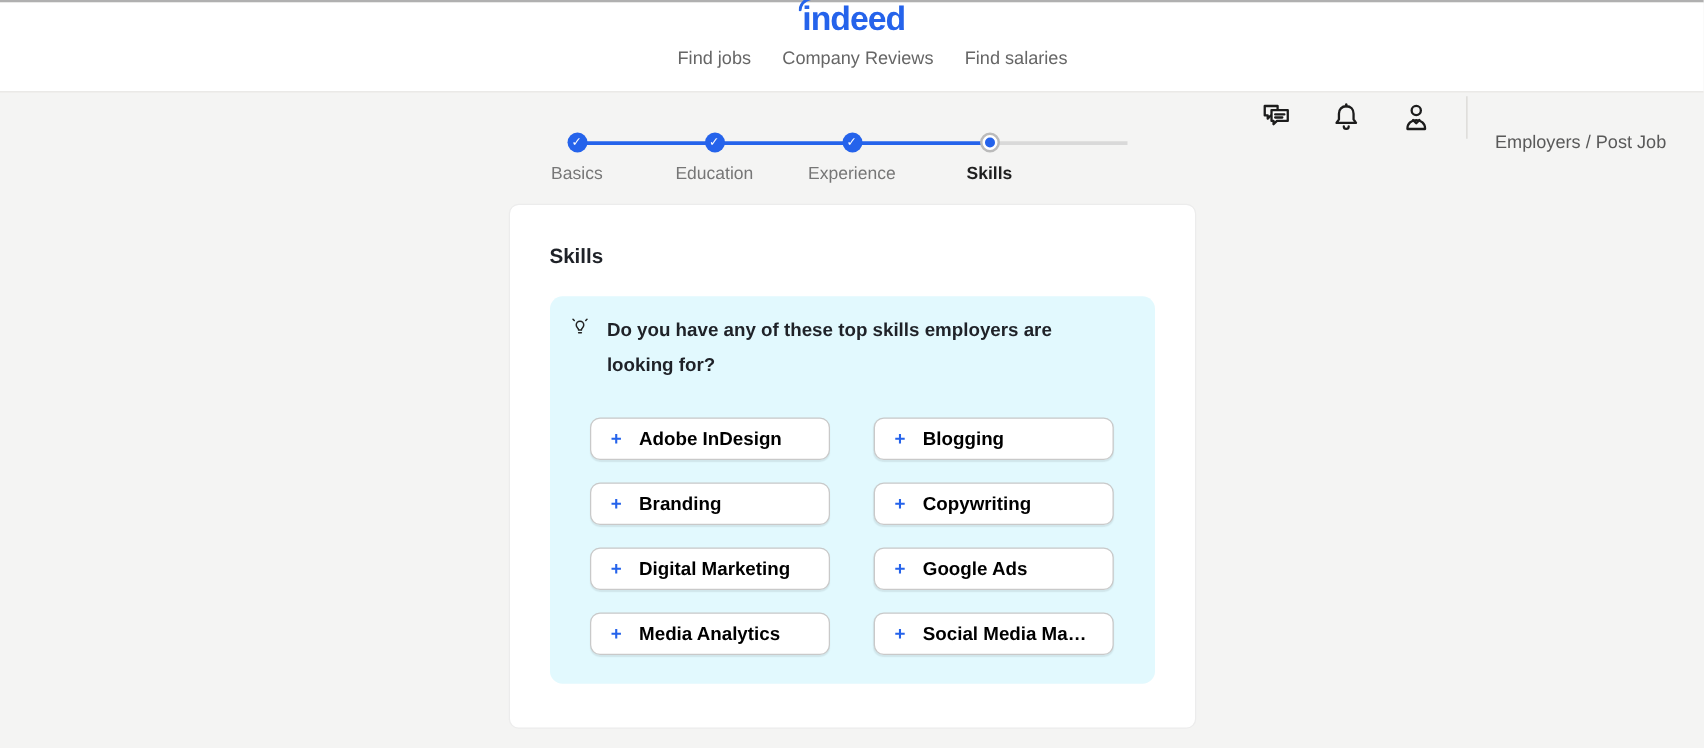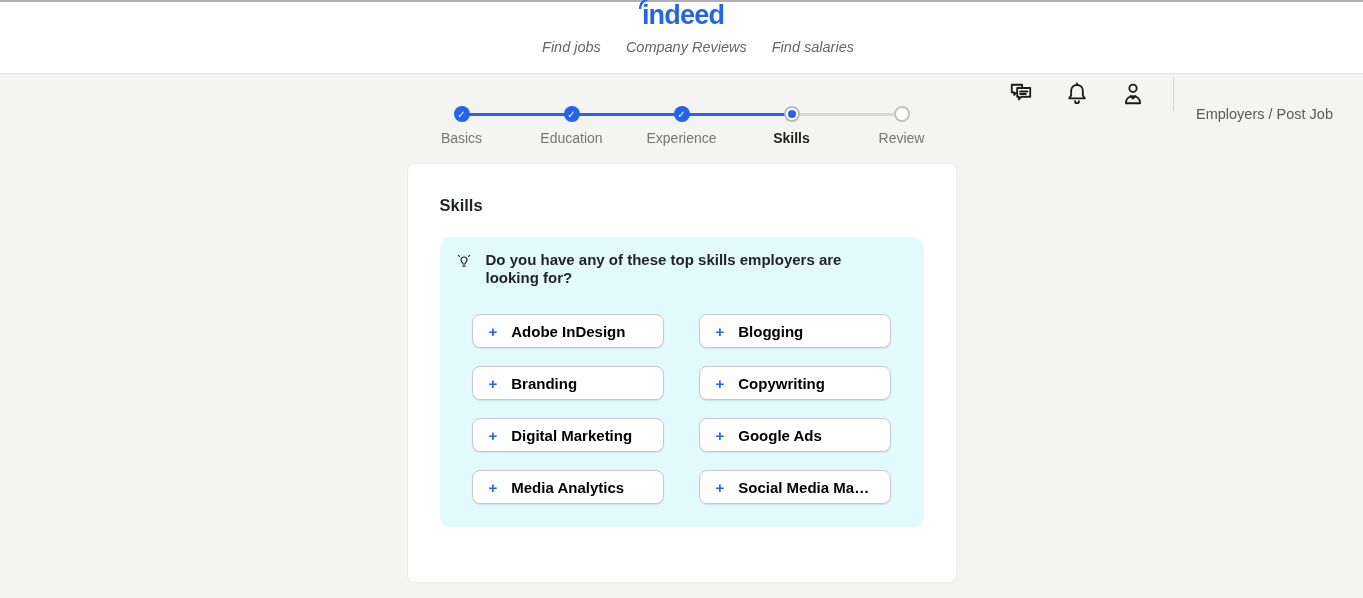--- a/index.html
+++ b/index.html
@@ -12,21 +12,21 @@
   .top-strip { height:2px; background:#b0b0b0; }
 
   
   .header {
     height:72px; background:#fff; border-bottom:1px solid #e4e2e0;
     display:flex; align-items:center; padding:0 30px 0 33px;flex-direction:column;
   }
   .logo { position:relative; font-size:27px; font-weight:bold; color:#2563eb;
           letter-spacing:-0.8px; line-height:1; cursor:pointer; }
   .logo svg { position:absolute; top:-5px; left:-3px; }
-  .nav-links { display:flex; margin-left:30px;font-style:italic; }
+  .nav-links { display:flex; margin-left:30px; }
   .nav-link { font-size:14.5px; color:#666; padding:10px 12.5px; cursor:pointer; white-space:nowrap; }
   .header-right { margin-left:auto; display:flex; align-items:center; }
   .icon-btn { width:26px; height:26px; margin-left:30px; cursor:pointer; display:flex; align-items:center; justify-content:center; }
   .icon-btn svg { width:26px; height:26px; }
   .v-divider { width:1px; height:34px; background:#d8d6d4; margin:0 22px 0 27px; }
   .employers { font-size:14.5px; color:#595959; cursor:pointer; white-space:nowrap;margin-top:41px; }
 
   
   .content { width:550px; margin:0 auto; }
 
@@ -52,21 +52,21 @@
   }
   .card-heading { font-size:16.5px; font-weight:bold; color:#1f2228; }
 
   .suggestion {
     margin-top:22px; background:#e2f9fe; border-radius:10px;
     padding:14px 16px 23px 16px;
   }
   .question-row { display:flex; align-items:flex-start; }
   .bulb { flex:0 0 16px; margin-top:2px; }
   .question { margin-left:14px; max-width:385px; font-size:15px; font-weight:bold;
-              line-height:18px; color:#1f2228; }
+              line-height:28px; color:#1f2228; }
 
   .chips { margin:27px 0 0 16px; display:grid; grid-template-columns:192px 192px;
            column-gap:35px; row-gap:18px; }
   .chip {
     height:34px; background:#fff; border:1px solid #c9c9c9; border-radius:8px;
     box-shadow:0 1px 1px rgba(0,0,0,0.08);
     display:flex; align-items:center; padding:0 12px 0 16px; cursor:pointer;
     overflow:hidden; white-space:nowrap;
   }
   .chip .plus { color:#2563eb; font-size:15px; font-weight:bold; margin-right:14px; }
@@ -139,24 +139,20 @@
     </div>
     <div class="step complete">
       <div class="dot">
           <span>✓</span>
         </div>
       <div class="step-label">Experience</div>
     </div>
     <div class="step current">
       <div class="dot"></div>
       <div class="step-label">Skills</div>
-    </div>
-    <div class="step upcoming">
-      <div class="dot"></div>
-      <div class="step-label">Review</div>
     </div>
   </div>
 
 
   <div class="card">
     <div class="card-heading">Skills</div>
 
     <div class="suggestion">
       <div class="question-row">
         <svg class="bulb" viewBox="0 0 16 16" fill="none" stroke="#222" stroke-width="1.2" stroke-linecap="round">

